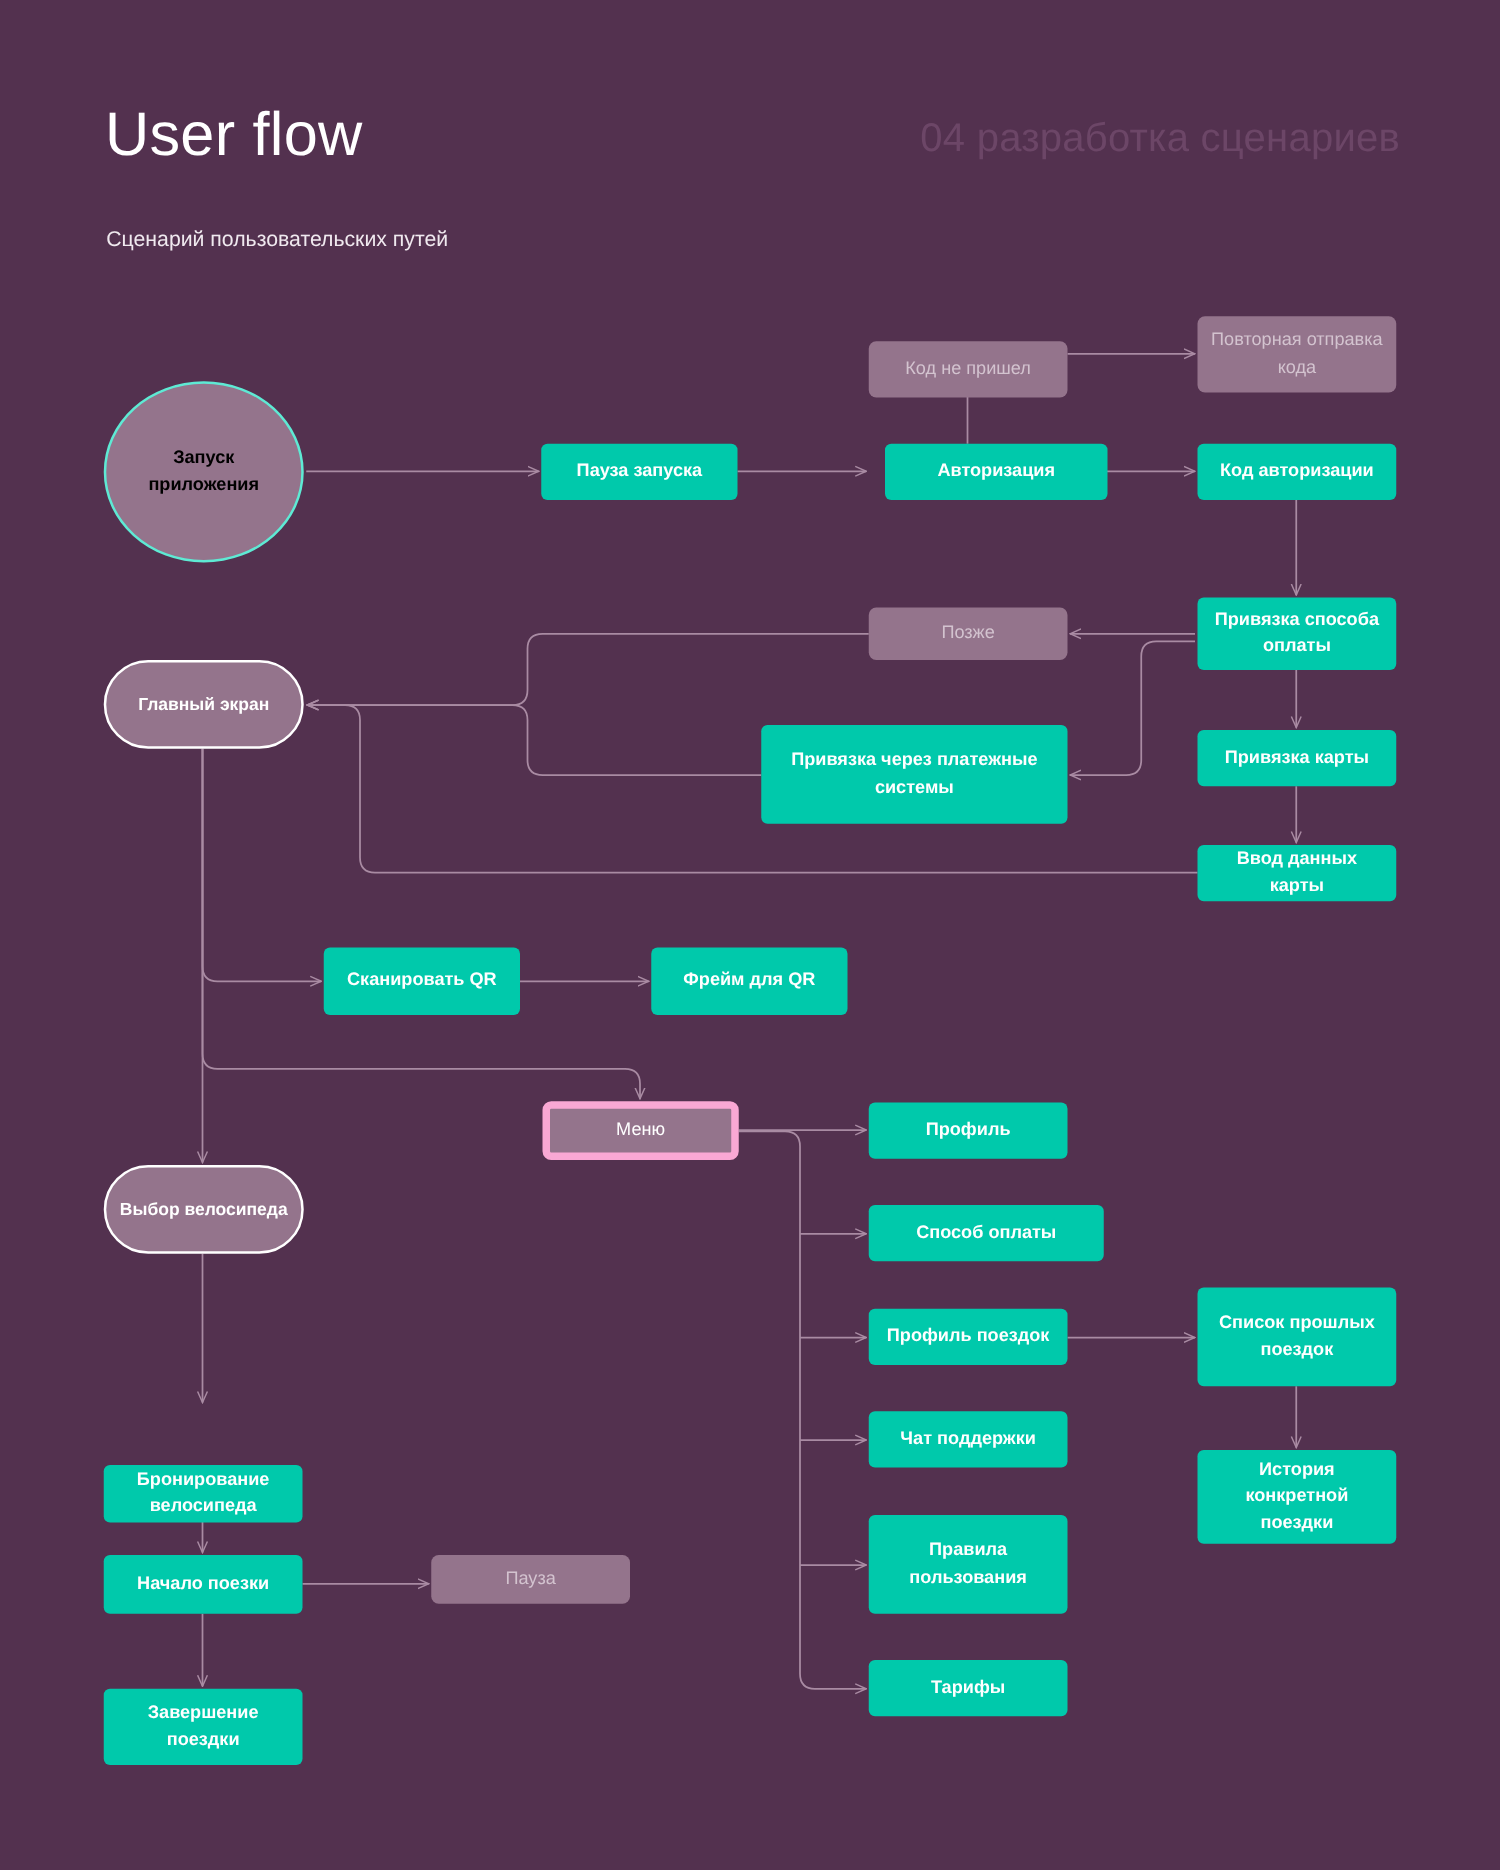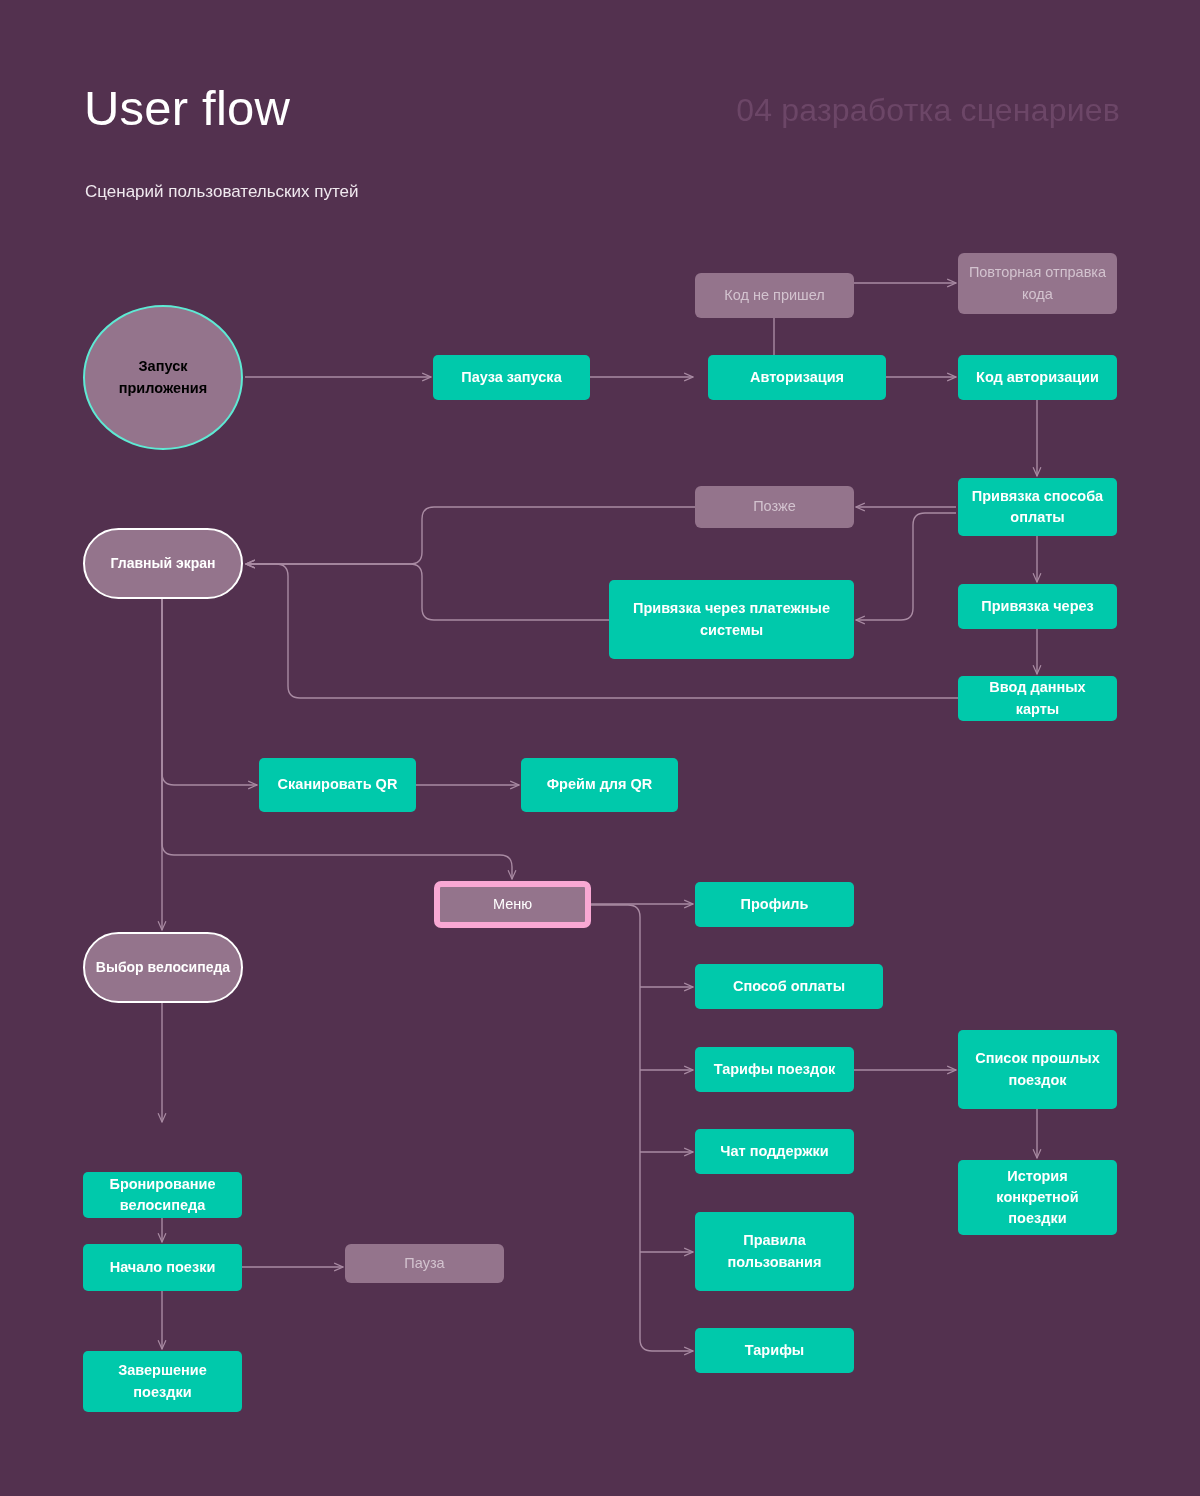--- a/index.html
+++ b/index.html
@@ -187,21 +187,21 @@
       <div class="node muted" style="left: 695px; top: 261px; width: 159px; height: 45px; margin-top: 12px;">
         <span>Код не пришел</span>
       </div>
       <div class="node muted" style="left: 958px; top: 253px; width: 159px; height: 61px;">
         <span>Повторная отправка кода</span>
       </div>
       <div class="node action" style="left: 958px; top: 478px; width: 159px; height: 58px;">
         <span>Привязка способа оплаты</span>
       </div>
       <div class="node action" style="left: 958px; top: 584px; width: 159px; height: 45px;">
-        <span>Привязка через</span>
+        <span>Привязка карты</span>
       </div>
       <div class="node action" style="left: 958px; top: 676px; width: 159px; height: 45px;">
         <span>Ввод данных карты</span>
       </div>
       <div class="node muted" style="left: 695px; top: 486px; width: 159px; height: 42px;">
         <span>Позже</span>
       </div>
       <div class="node action" style="left: 609px; top: 580px; width: 245px; height: 79px;">
         <span>Привязка через платежные системы</span>
       </div>
@@ -220,21 +220,21 @@
       <div class="node pill" style="left: 83px; top: 932px; width: 160px; height: 71px;">
         <span>Выбор велосипеда</span>
       </div>
       <div class="node action" style="left: 695px; top: 882px; width: 159px; height: 45px;">
         <span>Профиль</span>
       </div>
       <div class="node action" style="left: 695px; top: 964px; width: 188px; height: 45px;">
         <span>Способ оплаты</span>
       </div>
       <div class="node action" style="left: 695px; top: 1047px; width: 159px; height: 45px;">
-        <span>Тарифы поездок</span>
+        <span>Профиль поездок</span>
       </div>
       <div class="node action" style="left: 695px; top: 1129px; width: 159px; height: 45px;">
         <span>Чат поддержки</span>
       </div>
       <div class="node action" style="left: 695px; top: 1212px; width: 159px; height: 79px;">
         <span>Правила пользования</span>
       </div>
       <div class="node action" style="left: 695px; top: 1328px; width: 159px; height: 45px;">
         <span>Тарифы</span>
       </div>

